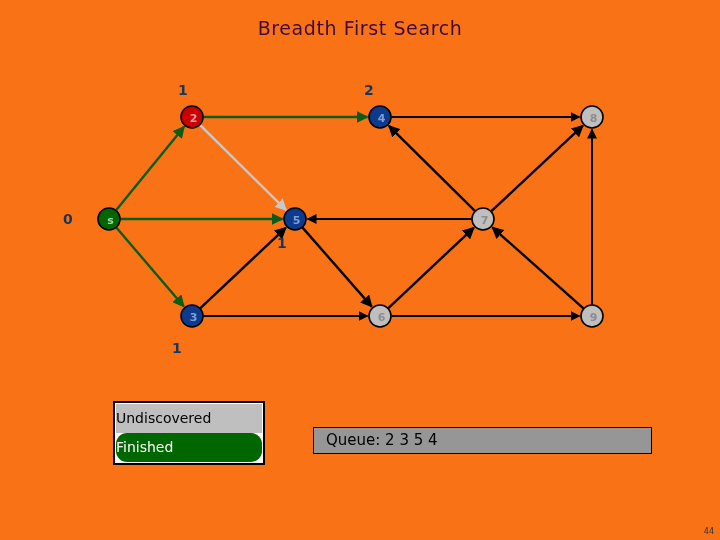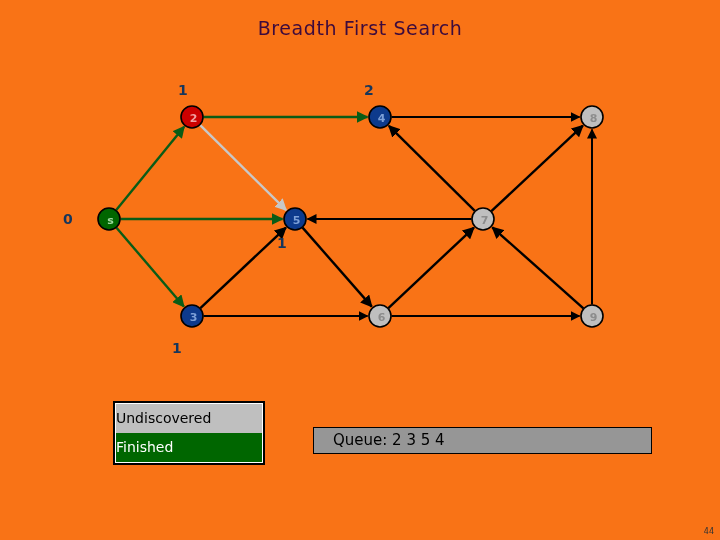--- a/index.html
+++ b/index.html
@@ -77,21 +77,21 @@
     top: 427px;
     width: 339px;
     height: 27px;
     background: #969696;
     border: 1px solid #000000;
     box-sizing: border-box;
     font-family: "DejaVu Sans", sans-serif;
     font-size: 15px;
     color: #000000;
     line-height: 25px;
-    padding-left: 19px;
+    padding-left: 12px;
     white-space: nowrap;
     overflow: hidden;
   }
   #page-number {
     position: absolute;
     right: 6px;
     bottom: 4px;
     font-family: "DejaVu Sans", sans-serif;
     font-size: 8px;
     color: #333333;
@@ -177,20 +177,20 @@
   <div id="dist-layer">
       <div class="node-label" style="left: 63px; top: 211px; color: rgb(22, 54, 92);">0</div>
       <div class="node-label" style="left: 178px; top: 82px; color: rgb(22, 54, 92);">1</div>
       <div class="node-label" style="left: 364px; top: 82px; color: rgb(22, 54, 92);">2</div>
       <div class="node-label" style="left: 277px; top: 235px; color: rgb(22, 54, 92);">1</div>
       <div class="node-label" style="left: 172px; top: 340px; color: rgb(22, 54, 92);">1</div>
     </div>
 
   <div id="legend">
       <div class="legend-row" style="background: rgb(191, 191, 191); color: rgb(0, 0, 0);">Undiscovered</div>
-      <div class="legend-row" style="background: rgb(0, 102, 0); color: rgb(255, 255, 255);">Finished</div>
+      <div class="legend-row" style="background: rgb(0, 102, 0); color: rgb(255, 255, 255); border-radius: 11px;">Finished</div>
     </div>
 
   <div id="queue-box">Queue:  2 3 5 4</div>
 
   <div id="page-number">44</div>
 
 </div>
 
 </body></html>

